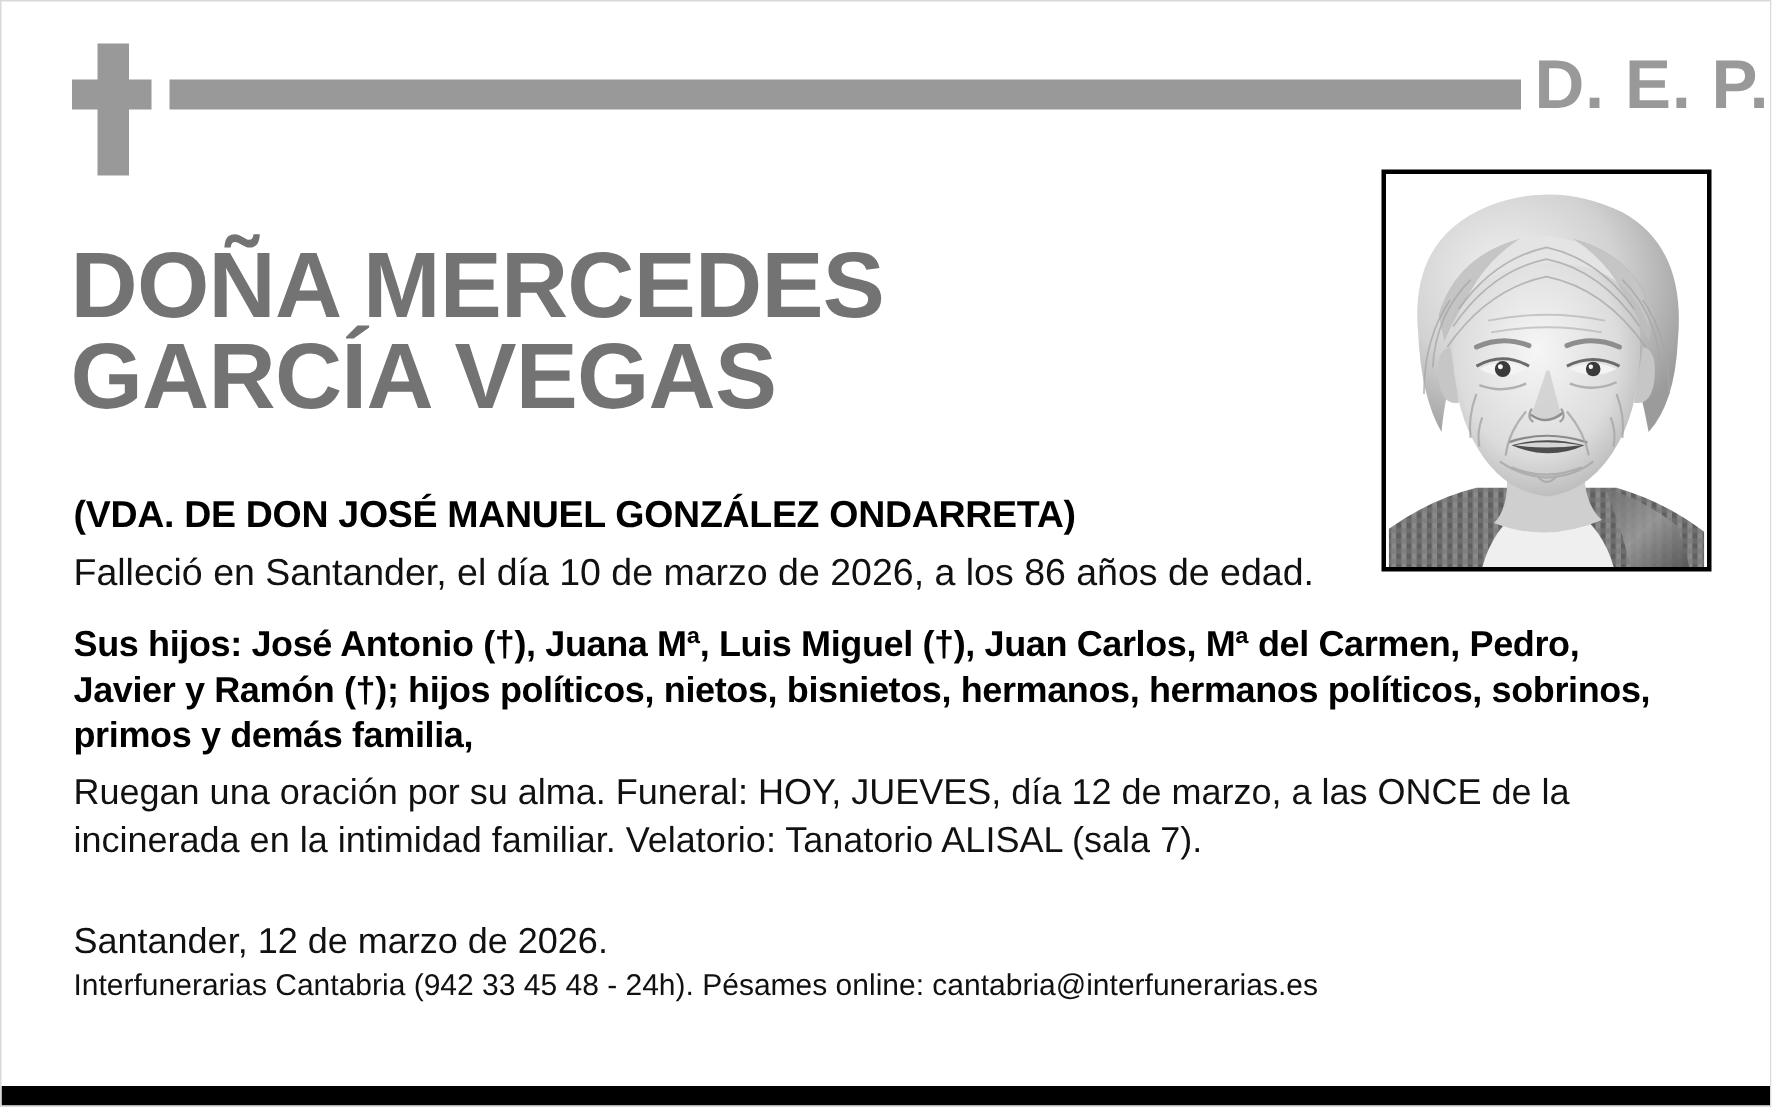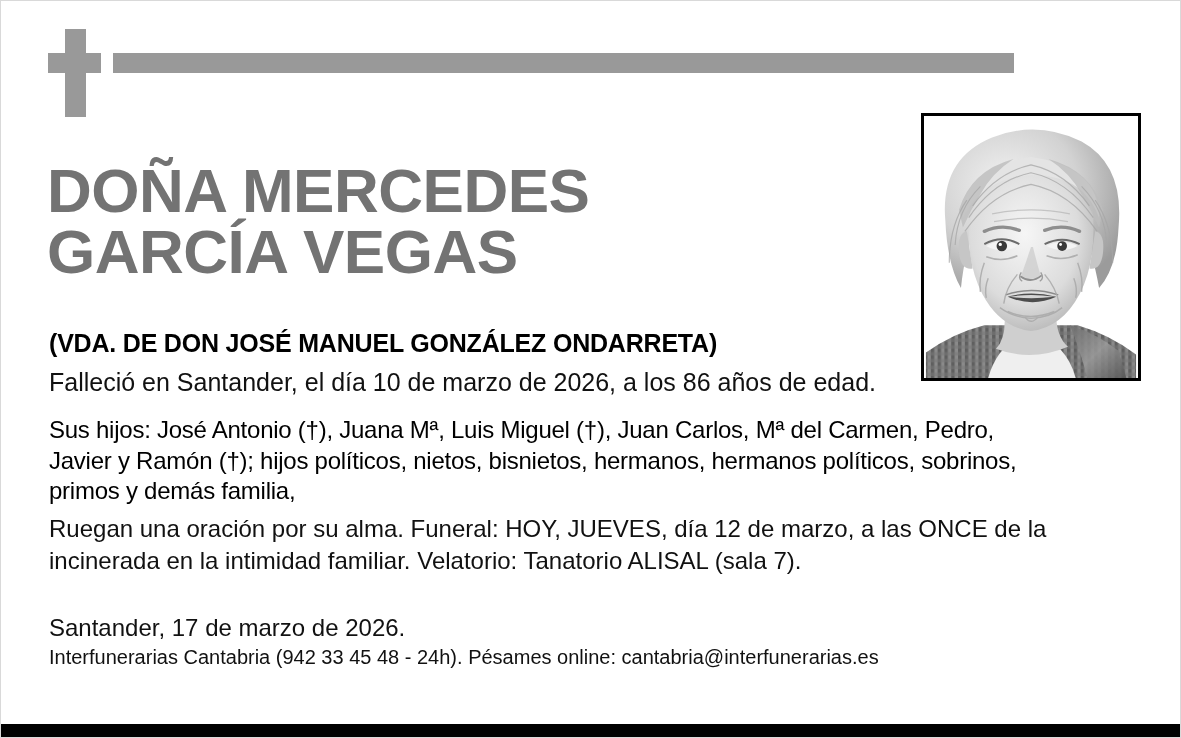--- a/index.html
+++ b/index.html
@@ -134,21 +134,21 @@
     color: #111111;
     line-height: 1.2;
     white-space: nowrap;
   }
   .family {
     position: absolute;
     left: 48px;
     top: 414px;
     width: 1092px;
     font-size: 24px;
-    font-weight: normal;
+    font-weight: bold;
     letter-spacing: -0.25px;
     color: #000000;
     line-height: 1.28;
   }
   .family div { white-space: nowrap; }
   .funeral {
     position: absolute;
     left: 48px;
     top: 512px;
     width: 1100px;
@@ -195,20 +195,21 @@
 
   <div class="header">
 
     <div class="cross">
       <div class="v"></div>
       <div class="h"></div>
     </div>
 
     <div class="rule-bar"></div>
 
+    <div class="dep">D. E. P.</div>
   </div>
 
   <div class="portrait">
     <svg viewBox="0 0 220 268" preserveAspectRatio="none">
       <defs>
         <radialGradient id="hairL" cx="0.35" cy="0.35" r="0.75">
           <stop offset="0%" stop-color="#f2f2f2"></stop>
           <stop offset="55%" stop-color="#d2d2d2"></stop>
           <stop offset="100%" stop-color="#9b9b9b"></stop>
         </radialGradient>
@@ -315,18 +316,18 @@
     <div>Sus hijos: José Antonio (†), Juana Mª, Luis Miguel (†), Juan Carlos, Mª del Carmen, Pedro,</div>
     <div>Javier y Ramón (†); hijos políticos, nietos, bisnietos, hermanos, hermanos políticos,  sobrinos,</div>
     <div>primos y demás familia,</div>
   </div>
 
   <div class="funeral">
     <div>Ruegan una oración por su alma. Funeral: HOY, JUEVES, día 12 de marzo, a las ONCE de la</div>
     <div>incinerada en la intimidad familiar. Velatorio: Tanatorio ALISAL (sala 7).</div>
   </div>
 
-  <div class="place-date">Santander, 17 de marzo de 2026.</div>
+  <div class="place-date">Santander, 12 de marzo de 2026.</div>
 
   <div class="agency">Interfunerarias Cantabria  (942 33 45 48 - 24h). Pésames online: cantabria@interfunerarias.es</div>
 
   <div class="bottom-bar"></div>
 </div>
 
 </body></html>

